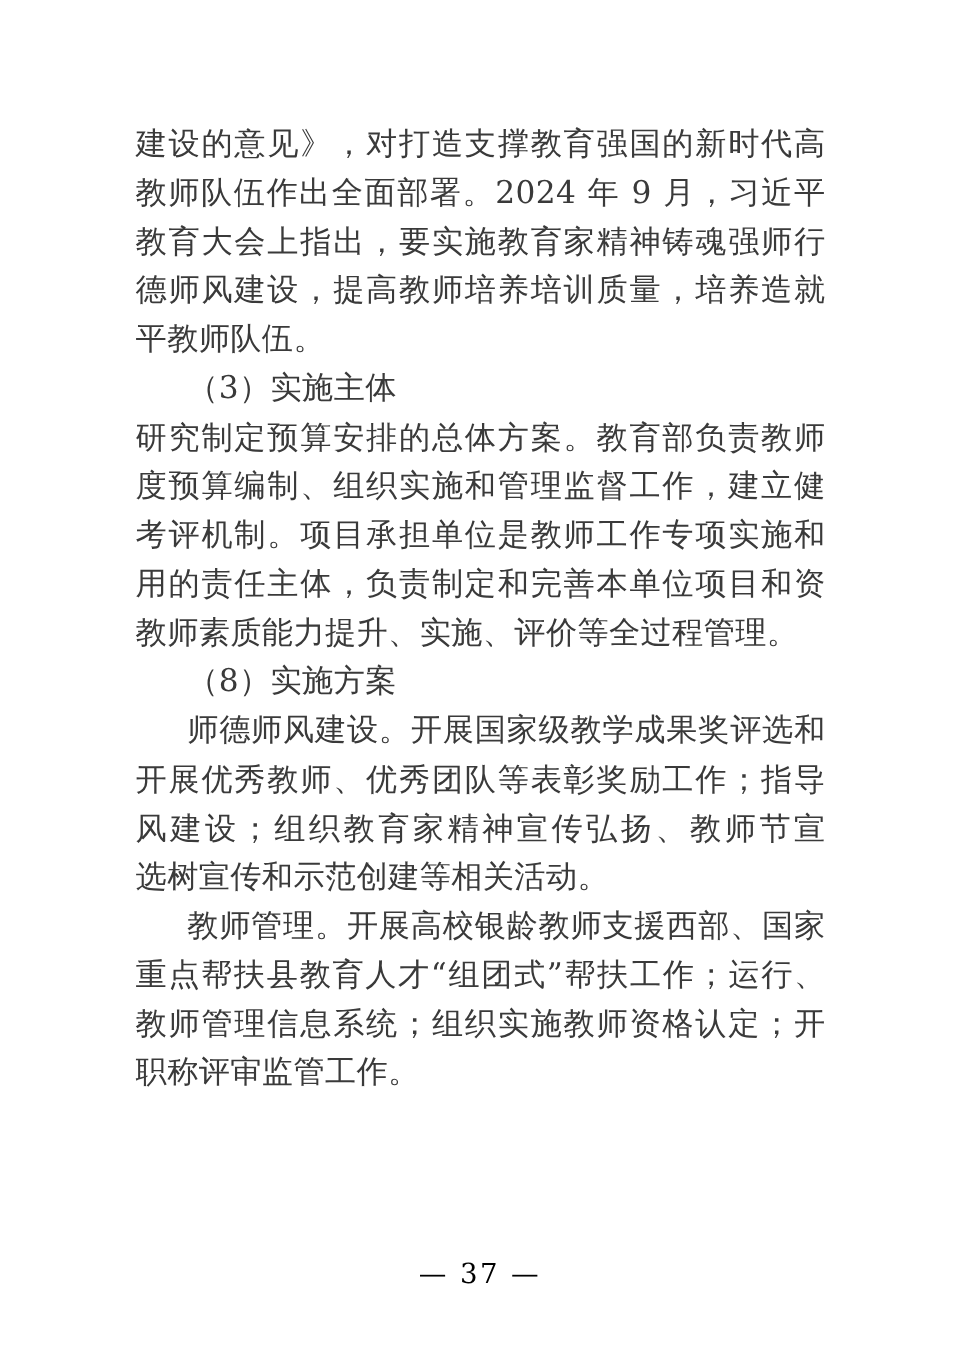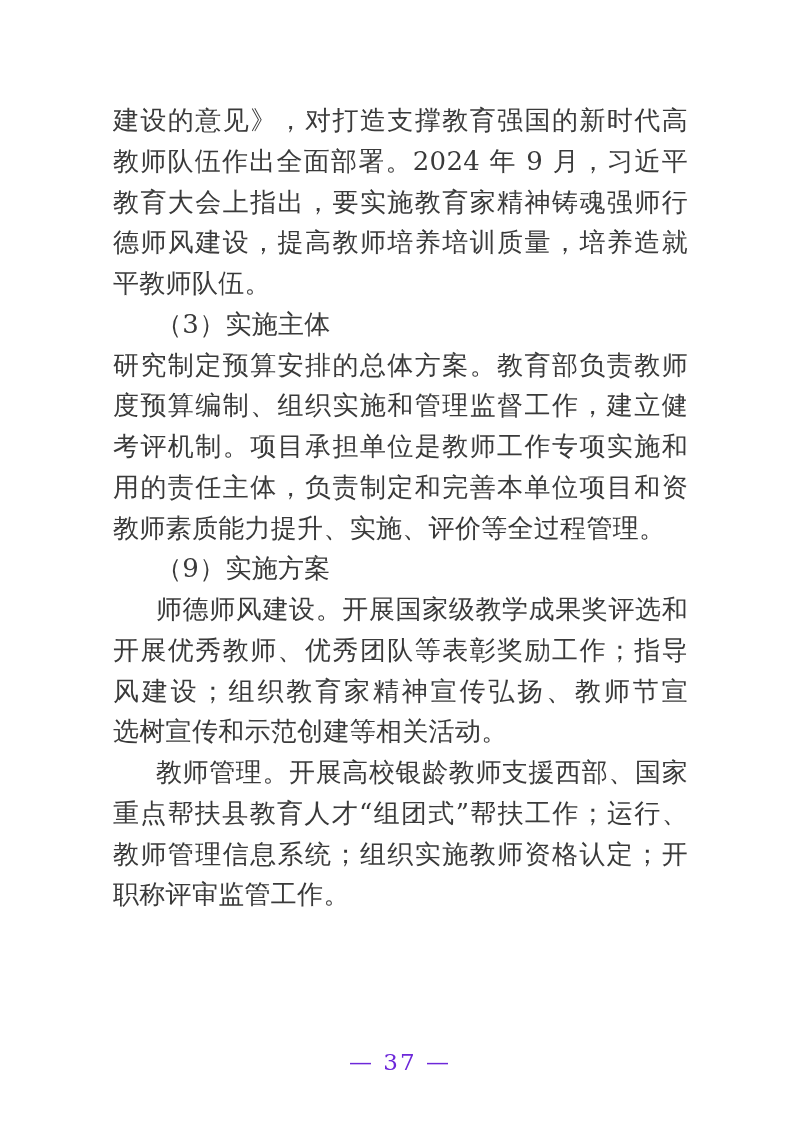--- a/index.html
+++ b/index.html
@@ -44,21 +44,21 @@
   }
   .footer {
     position: absolute;
     top: 1044px;
     left: 0;
     width: 800px;
     height: 36px;
     text-align: center;
     font-size: 23px;
     line-height: 36px;
-    color: #6d28d9;
+    color: #000000;
     letter-spacing: 2px;
   }
 </style>
 </head>
 <body>
 
 <div class="page">
   <div class="textblock" id="textblock">
       <div class="para">
         <div class="line">建设的意见》，对打造支撑教育强国的新时代高素质专业化</div>
@@ -71,21 +71,21 @@
         <div class="line indent last">（3）实施主体</div>
       </div>
       <div class="para">
         <div class="line">研究制定预算安排的总体方案。教育部负责教师工作专项年</div>
         <div class="line">度预算编制、组织实施和管理监督工作，建立健全项目绩效</div>
         <div class="line">考评机制。项目承担单位是教师工作专项实施和资金管理使</div>
         <div class="line">用的责任主体，负责制定和完善本单位项目和资金管理办法，</div>
         <div class="line last">教师素质能力提升、实施、评价等全过程管理。</div>
       </div>
       <div class="para">
-        <div class="line indent last">（9）实施方案</div>
+        <div class="line indent last">（8）实施方案</div>
       </div>
       <div class="para">
         <div class="line indent">师德师风建设。开展国家级教学成果奖评选和奖励工作；</div>
         <div class="line">开展优秀教师、优秀团队等表彰奖励工作；指导学校师德师</div>
         <div class="line">风建设；组织教育家精神宣传弘扬、教师节宣传、师德典型</div>
         <div class="line last">选树宣传和示范创建等相关活动。</div>
       </div>
       <div class="para">
         <div class="line indent">教师管理。开展高校银龄教师支援西部、国家乡村振兴</div>
         <div class="line">重点帮扶县教育人才“组团式”帮扶工作；运行、维护全国</div>

